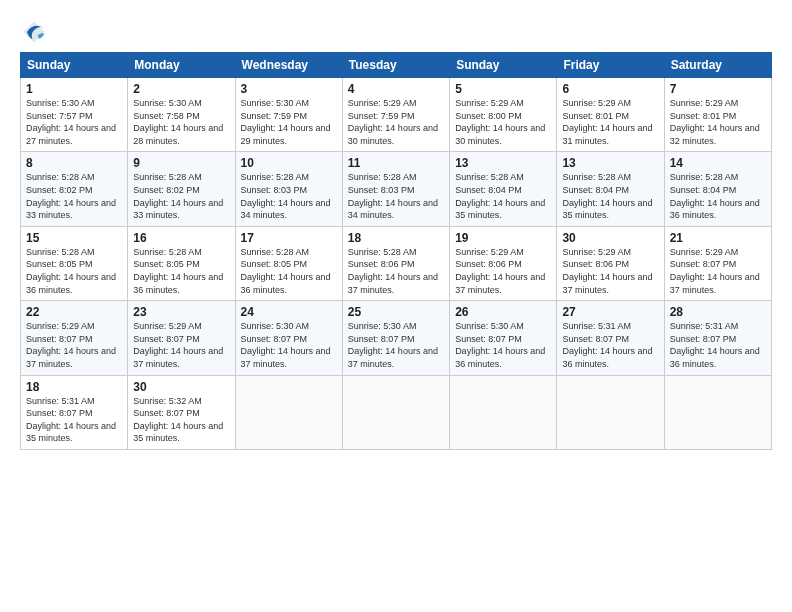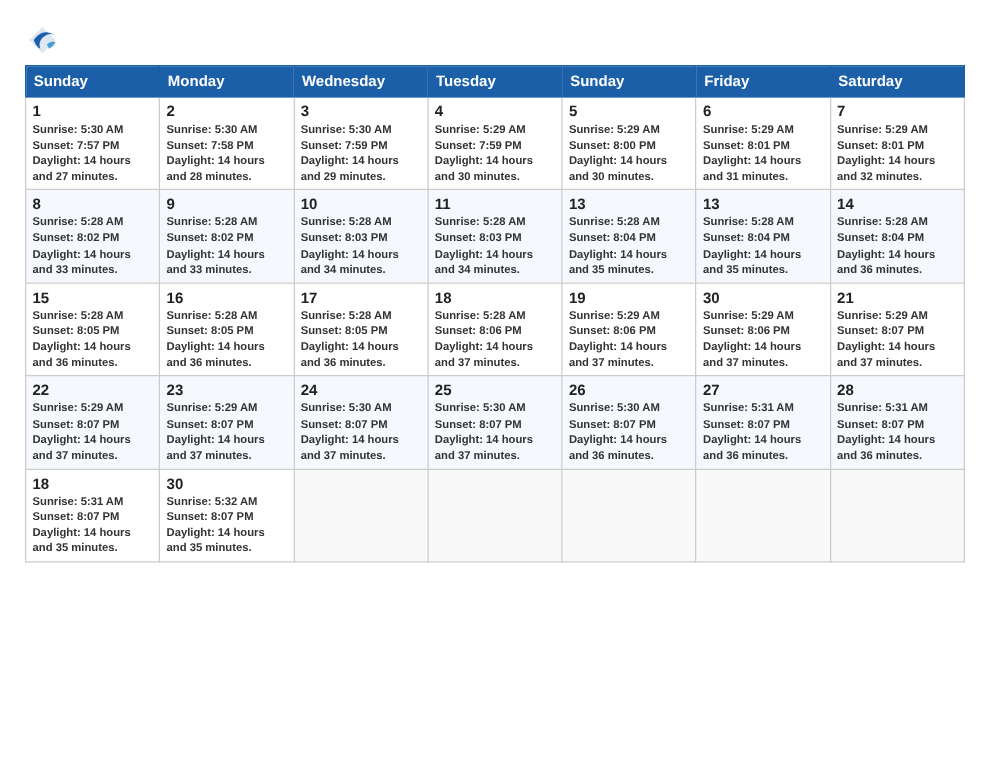--- a/index.html
+++ b/index.html
@@ -81,21 +81,20 @@
       font-size: 12px;
       font-weight: bold;
       color: #222;
       display: block;
       margin-bottom: 1px;
     }
     .day-info {
       font-size: 9px;
       color: #333;
       line-height: 1.4;
-      font-weight: bold;
     }
     .empty-cell {
       background: #f9f9f9 !important;
     }
     .calendar td.empty-cell {
       background: #f5f5f5;
     }
   </style>
 </head>
 <body>

